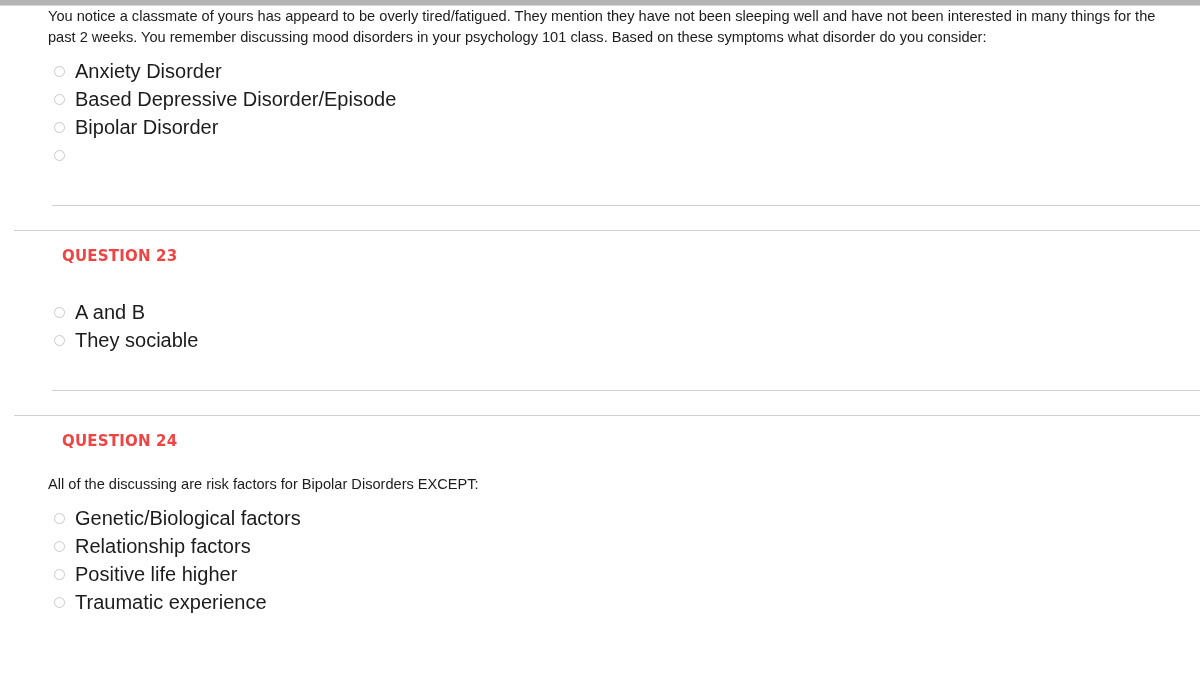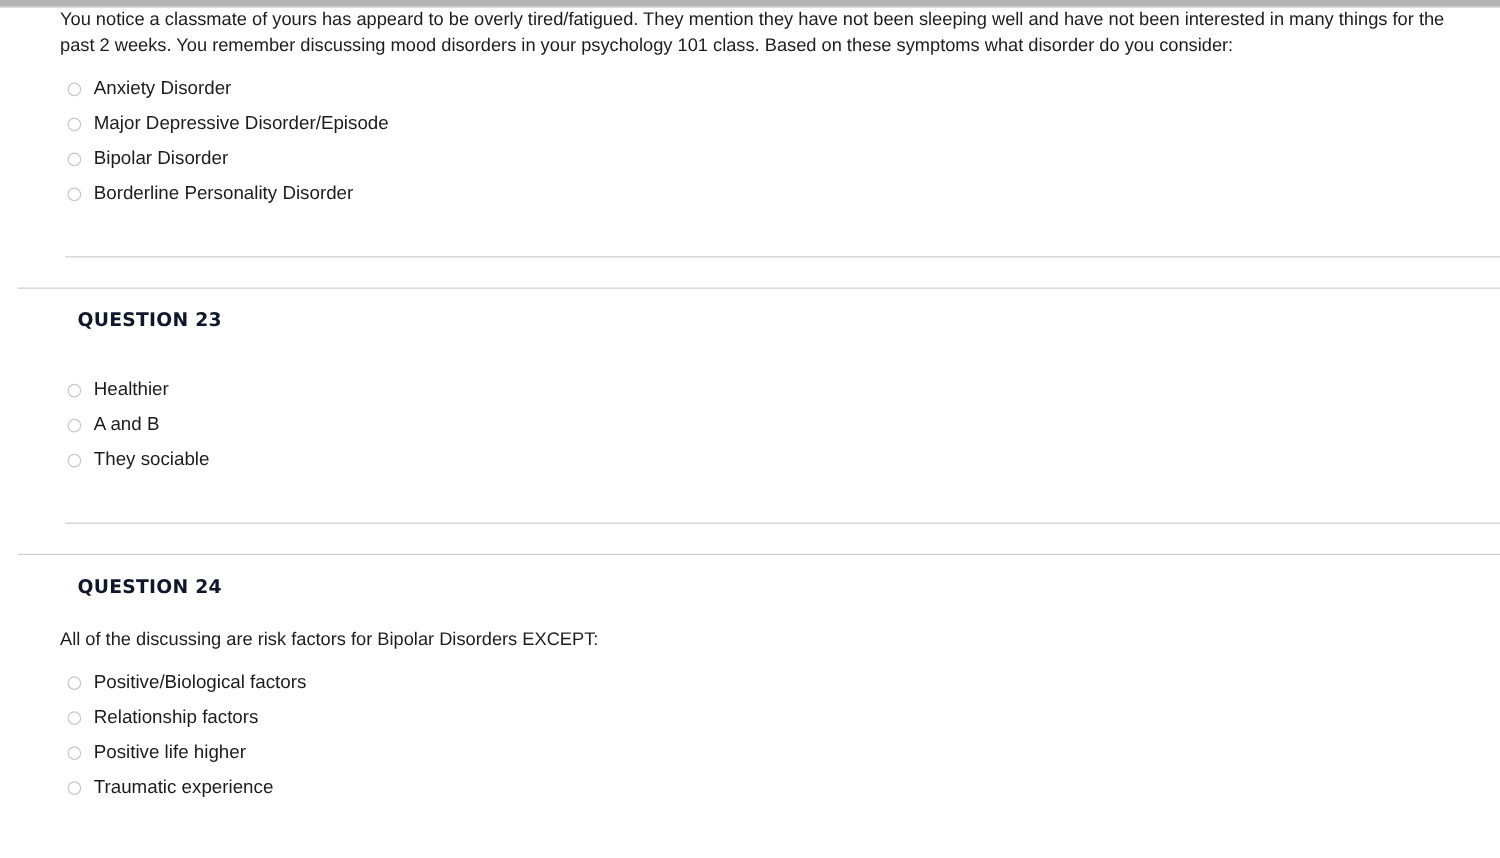--- a/index.html
+++ b/index.html
@@ -47,21 +47,21 @@
     position: relative;
     width: 100%;
     box-sizing: border-box;
     border-radius: 23px;
   }
 
   .question-header {
     font-family: "DejaVu Sans", sans-serif;
     font-size: 15px;
     font-weight: bold;
-    color: #0f172a;
+    color: #ef4444;
     letter-spacing: .2px;
     padding: 16px 0 0 62px;
   }
 
   .question-text {
     font-size: 14.6px;
     line-height: 21px;
     color: #1c1c1c;
     padding: 0 22px 0 48px;
     margin: 0;
@@ -85,21 +85,21 @@
     width: 11px;
     height: 11px;
     border-radius: 50%;
     border: 1px solid #c9c9c9;
     background: #ffffff;
     box-sizing: border-box;
     display: inline-block;
   }
 
   .option-label {
-    font-size: 15px;
+    font-size: 20px;
     line-height: 18px;
     color: #1c1c1c;
     padding-left: 10px;
     white-space: nowrap;
     text-align: center;
   }
 
   
   .inner-rule {
     height: 1px;
@@ -131,51 +131,46 @@
     <div class="question-block">
       <p class="question-text">You notice a classmate of yours has appeard to be overly tired/fatigued. They mention they have not been sleeping well and have not been interested in many things for the past 2 weeks. You remember discussing mood disorders in your psychology 101 class. Based on these symptoms what disorder do you consider:</p>
 
       <ul class="options">
         <li class="option-row">
           <span class="radio"></span>
           <span class="option-label">Anxiety Disorder</span>
         </li>
         <li class="option-row">
           <span class="radio"></span>
-          <span class="option-label">Major Depressive Disorder/Episode</span>
+          <span class="option-label">Based Depressive Disorder/Episode</span>
         </li>
         <li class="option-row">
           <span class="radio"></span>
           <span class="option-label">Bipolar Disorder</span>
         </li>
         <li class="option-row">
           <span class="radio"></span>
-          <span class="option-label">Borderline Personality Disorder</span>
         </li>
       </ul>
 
       <div class="spacer-after-options"></div>
       <div class="inner-rule"></div>
       <div class="spacer-between-rules"></div>
       <div class="outer-rule"></div>
     </div>
 
     <div class="question-block">
       <div class="question-header">QUESTION 23</div>
 
       <div class="spacer-header-to-text"></div>
 
 
       <ul class="options">
         <li class="option-row">
           <span class="radio"></span>
-          <span class="option-label">Healthier</span>
-        </li>
-        <li class="option-row">
-          <span class="radio"></span>
           <span class="option-label">A and B</span>
         </li>
         <li class="option-row">
           <span class="radio"></span>
           <span class="option-label">They sociable</span>
         </li>
       </ul>
 
       <div class="spacer-after-options"></div>
       <div class="inner-rule"></div>
@@ -186,21 +181,21 @@
     <div class="question-block">
       <div class="question-header">QUESTION 24</div>
 
       <div class="spacer-header-to-text"></div>
 
       <p class="question-text">All of the discussing are risk factors for Bipolar Disorders EXCEPT:</p>
 
       <ul class="options">
         <li class="option-row">
           <span class="radio"></span>
-          <span class="option-label">Positive/Biological factors</span>
+          <span class="option-label">Genetic/Biological factors</span>
         </li>
         <li class="option-row">
           <span class="radio"></span>
           <span class="option-label">Relationship factors</span>
         </li>
         <li class="option-row">
           <span class="radio"></span>
           <span class="option-label">Positive life higher</span>
         </li>
         <li class="option-row">

